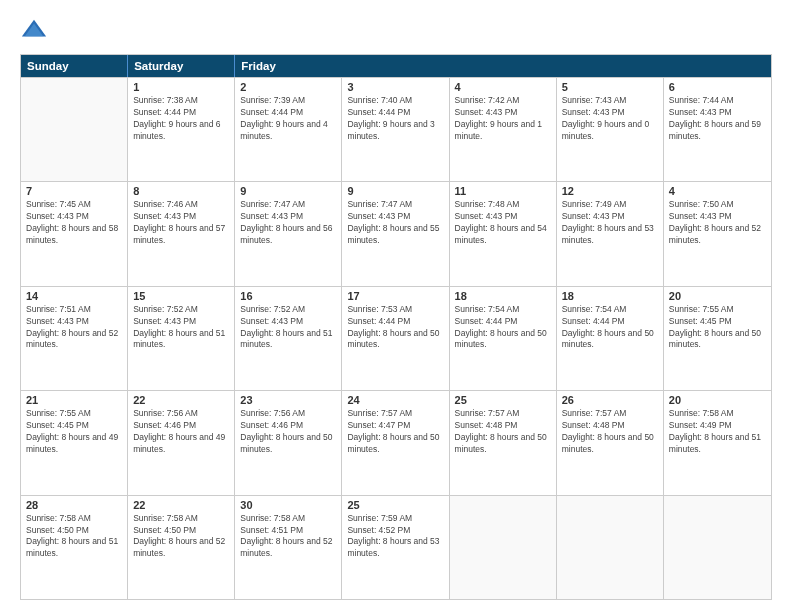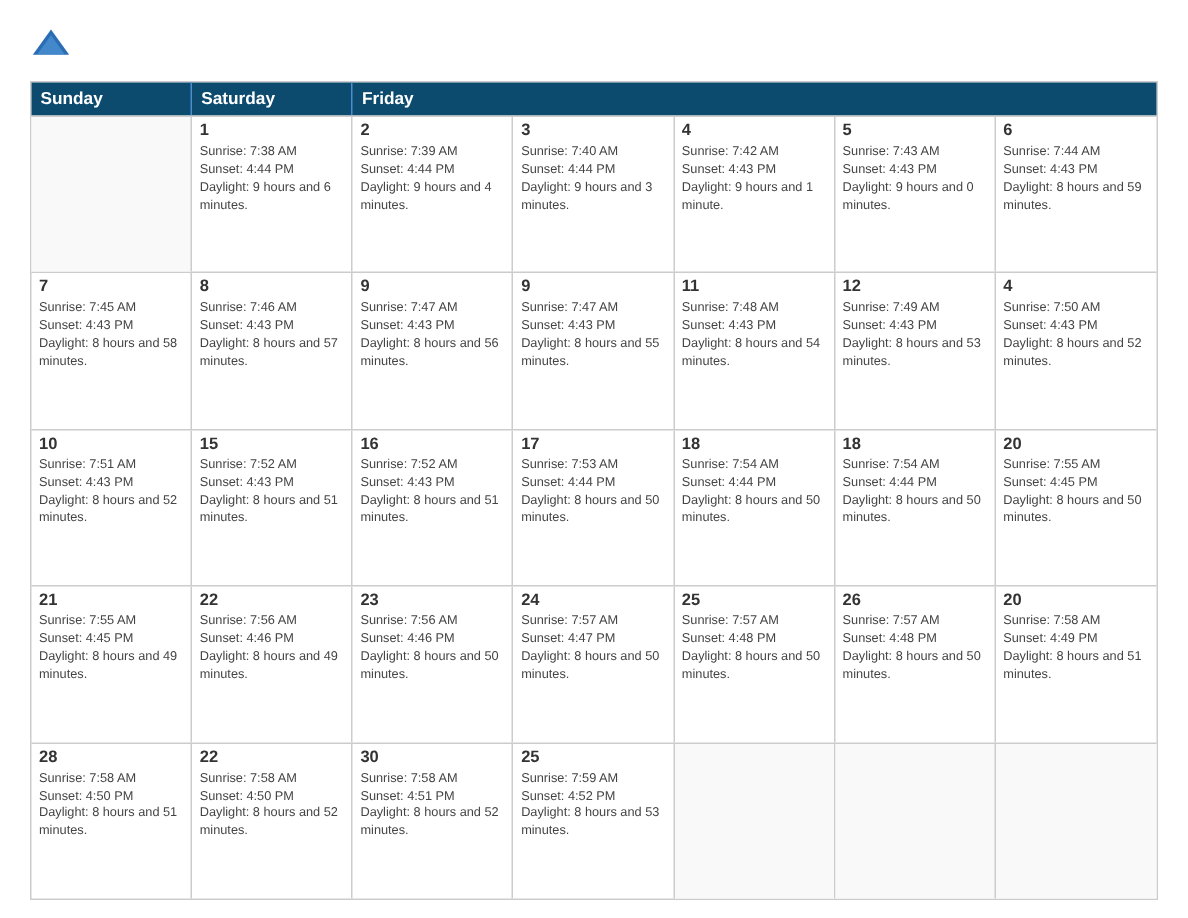--- a/index.html
+++ b/index.html
@@ -194,21 +194,21 @@
             <span class="day-number">12</span>
             <div class="cell-info">Sunrise: 7:49 AM<br>Sunset: 4:43 PM<br>Daylight: 8 hours and 53 minutes.</div>
           </div>
           <div class="cal-cell">
             <span class="day-number">4</span>
             <div class="cell-info">Sunrise: 7:50 AM<br>Sunset: 4:43 PM<br>Daylight: 8 hours and 52 minutes.</div>
           </div>
         </div>
         <div class="cal-row">
           <div class="cal-cell">
-            <span class="day-number">10</span>
+            <span class="day-number">14</span>
             <div class="cell-info">Sunrise: 7:51 AM<br>Sunset: 4:43 PM<br>Daylight: 8 hours and 52 minutes.</div>
           </div>
           <div class="cal-cell">
             <span class="day-number">15</span>
             <div class="cell-info">Sunrise: 7:52 AM<br>Sunset: 4:43 PM<br>Daylight: 8 hours and 51 minutes.</div>
           </div>
           <div class="cal-cell">
             <span class="day-number">16</span>
             <div class="cell-info">Sunrise: 7:52 AM<br>Sunset: 4:43 PM<br>Daylight: 8 hours and 51 minutes.</div>
           </div>

